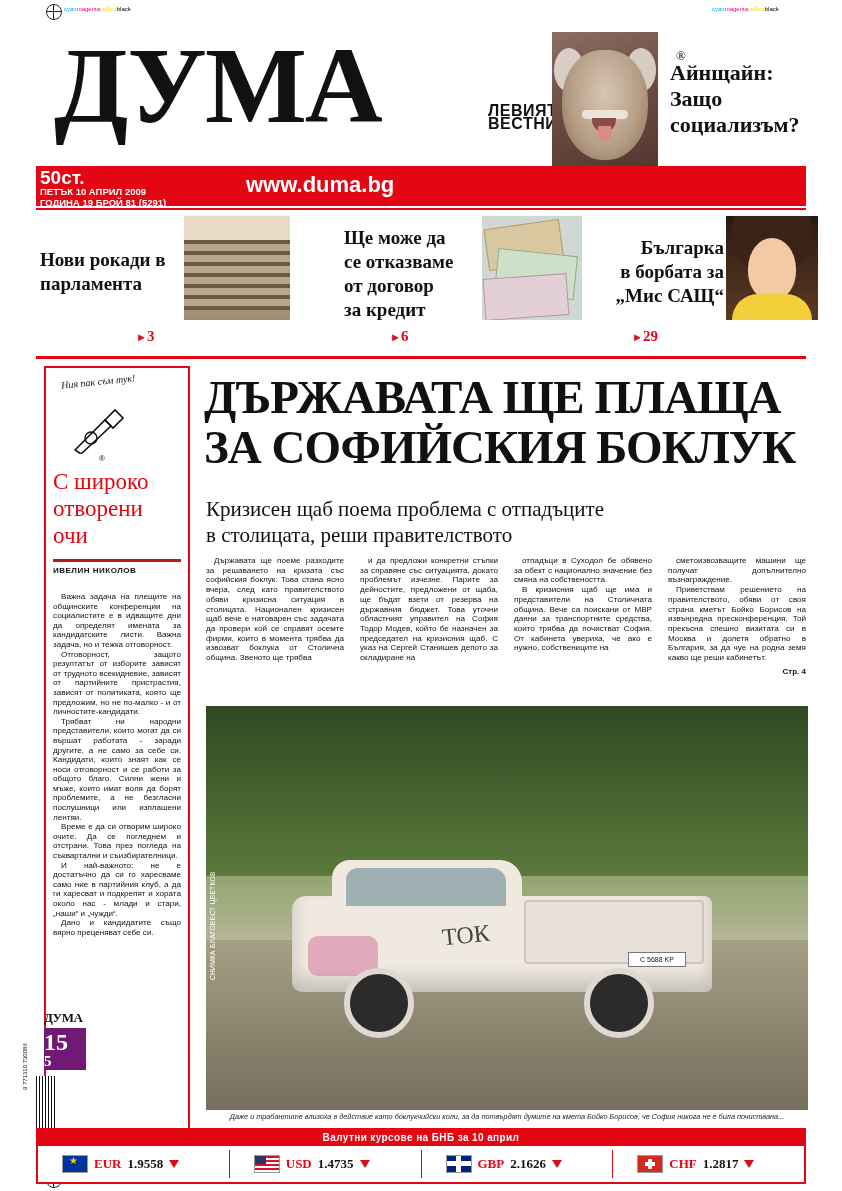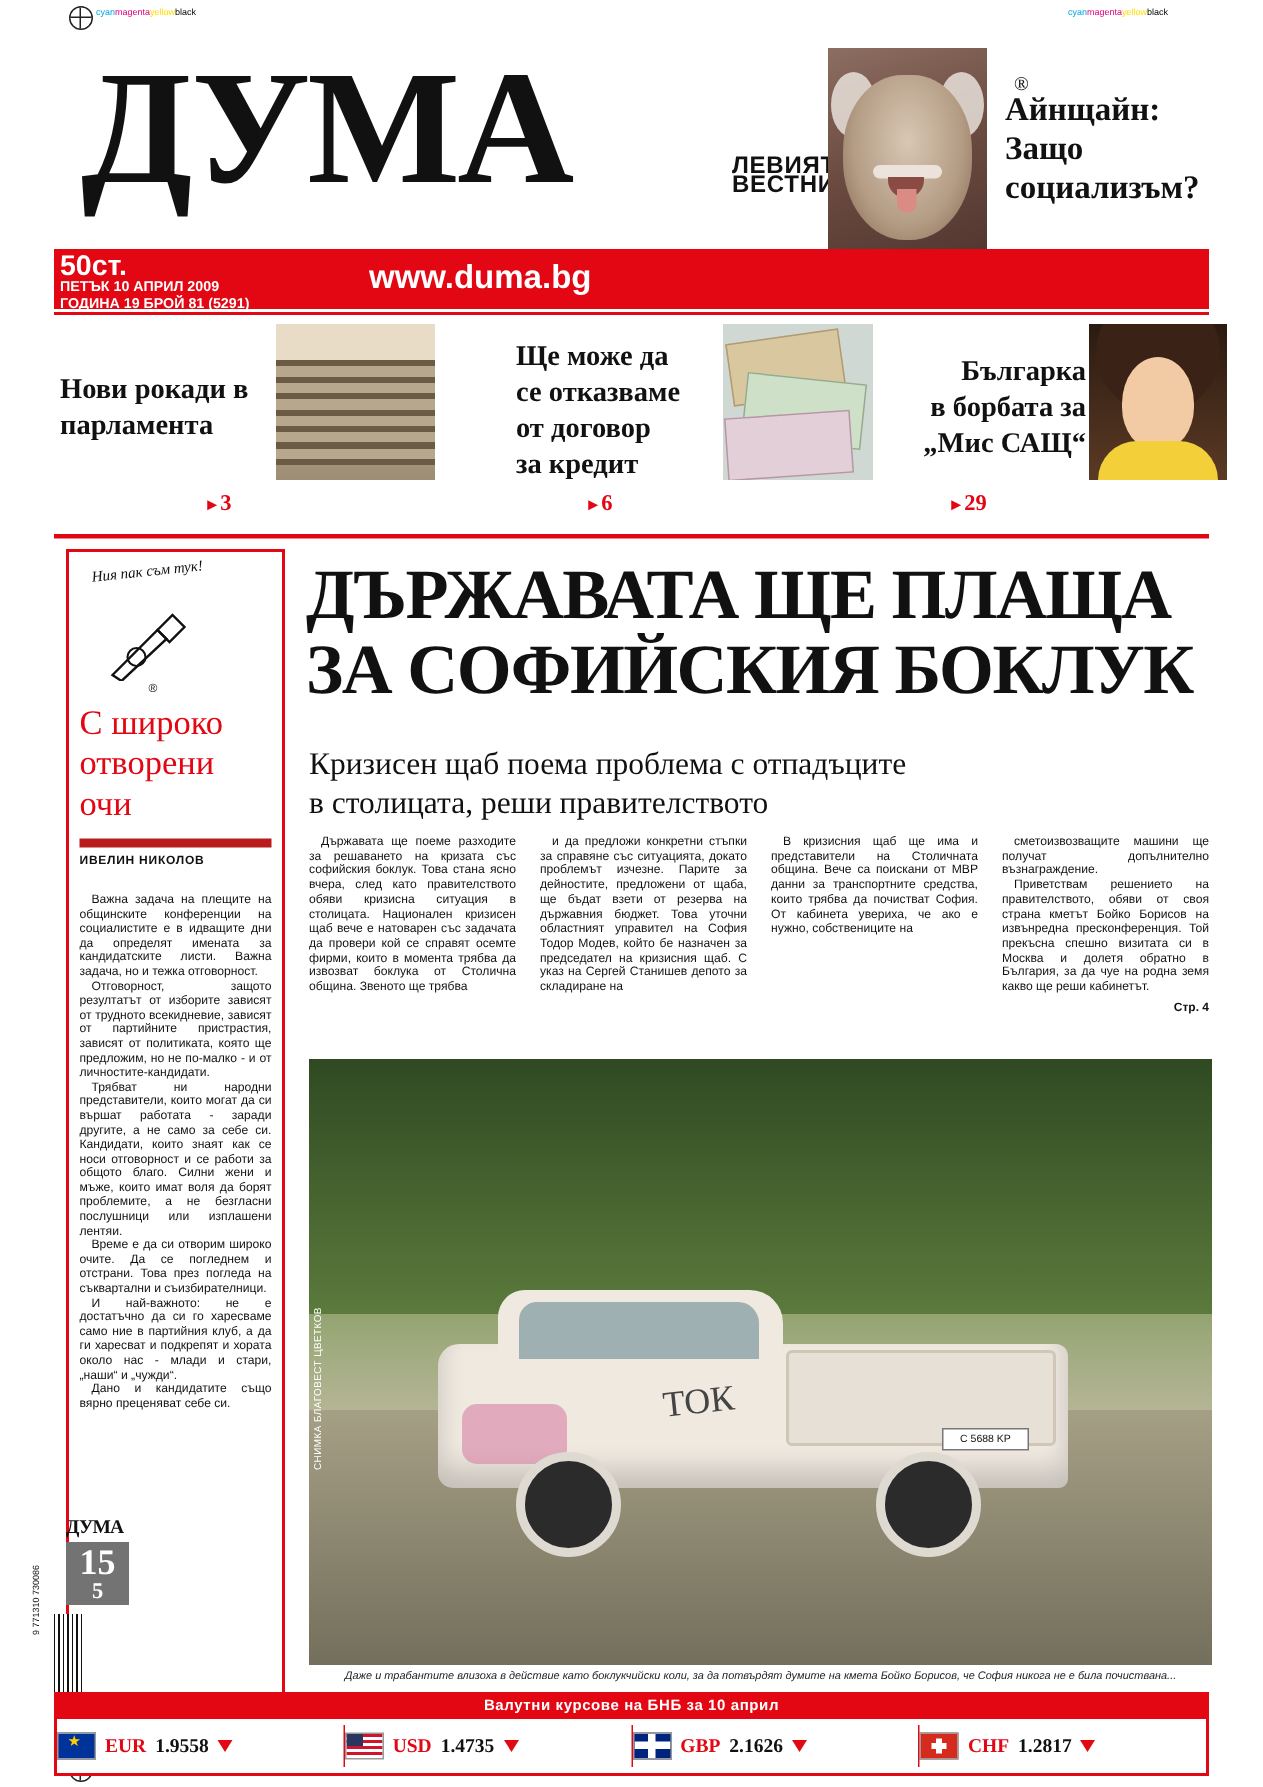--- a/index.html
+++ b/index.html
@@ -89,21 +89,21 @@
 
   
   .hr-red{position:absolute;background:#e30613;}
 
   
   .opinion{position:absolute;left:44px;top:366px;width:146px;height:770px;border:2px solid #e30613;box-sizing:border-box;padding:6px 7px;}
   .cartoon{height:92px;border-bottom:0;position:relative;}
   .cartoon .hand{position:absolute;left:18px;top:34px;width:60px;height:46px;}
   .cartoon .txt{position:absolute;left:8px;top:2px;font-family:"Liberation Serif",serif;font-style:italic;font-size:10px;color:#111;transform:rotate(-6deg);}
   .op-title{font-family:"Liberation Serif",serif;font-weight:400;font-size:23px;line-height:27px;color:#e30613;margin-top:2px;}
-  .op-author{font-size:8px;font-weight:bold;letter-spacing:.5px;margin-top:10px;padding-top:4px;border-top:6px solid #b91c1c;}
+  .op-author{font-size:8px;font-weight:bold;letter-spacing:.5px;margin-top:10px;padding-top:4px;border-top:3px solid #b91c1c;}
   .op-body{font-size:8.1px;line-height:9.6px;text-align:justify;margin-top:17px;color:#111;}
   .op-body p{margin:0 0 0 0;text-indent:8px;}
 
   
   .headline{position:absolute;left:204px;top:372px;width:604px;}
   .headline .h1{
     font-family:"Liberation Serif",serif;font-weight:700;
     font-size:47px;line-height:50px;letter-spacing:-1px;color:#111;
   }
   .subhead{position:absolute;left:206px;top:496px;width:580px;
@@ -130,31 +130,31 @@
   .car .w2{position:absolute;left:292px;top:112px;width:58px;height:58px;border-radius:50%;background:#2b2b2b;border:6px solid #dedad2;}
   .car .graffiti{position:absolute;left:150px;top:66px;font-family:"Liberation Serif",serif;font-size:24px;color:#444;transform:rotate(-6deg);}
   .car .pink{position:absolute;left:16px;top:80px;width:70px;height:40px;background:rgba(214,120,160,.55);border-radius:10px;}
   .car .plate{position:absolute;left:336px;top:96px;width:56px;height:13px;background:#fff;border:1px solid #777;font-size:7px;text-align:center;line-height:13px;color:#111;}
   .photo-credit{position:absolute;left:209px;top:980px;width:120px;transform:rotate(-90deg);transform-origin:left top;font-size:6.6px;color:#fff;letter-spacing:.3px;}
   .caption{position:absolute;left:206px;top:1112px;width:602px;font-size:7.3px;font-style:italic;line-height:9px;color:#222;text-align:center;}
 
   
   .badge{position:absolute;left:44px;top:1010px;width:42px;}
   .badge .nm{font-family:"Liberation Serif",serif;font-weight:700;font-size:13px;letter-spacing:-.5px;}
-  .badge .sq{margin-top:2px;width:42px;height:42px;background:#737373;color:#fff;font-family:"Liberation Serif",serif;font-weight:700;font-size:24px;text-align:center;line-height:24px;padding-top:2px;box-sizing:border-box;}
+  .badge .sq{margin-top:2px;width:42px;height:42px;background:#701a75;color:#fff;font-family:"Liberation Serif",serif;font-weight:700;font-size:24px;line-height:24px;padding-top:2px;box-sizing:border-box;}
   .badge .sq span{display:block;font-size:15px;line-height:14px;}
   .barcode{position:absolute;left:36px;top:1076px;width:20px;height:86px;
     background:repeating-linear-gradient(90deg,#111 0 1px,#fff 1px 3px,#111 3px 4px,#fff 4px 6px);}
   .barcode-txt{position:absolute;left:22px;top:1090px;font-size:6px;transform:rotate(-90deg);transform-origin:left top;white-space:nowrap;}
 
   
   .curbar{position:absolute;left:36px;top:1128px;width:770px;height:56px;border:2px solid #e30613;box-sizing:border-box;background:#fff;}
   .curbar .title{height:16px;background:#e30613;color:#fff;font-size:10px;font-weight:bold;text-align:center;line-height:16px;letter-spacing:.4px;}
   .cur-row{display:flex;height:36px;align-items:center;}
-  .cur-item{flex:1;display:flex;align-items:center;gap:6px;padding-left:0;}
+  .cur-item{flex:1;display:flex;align-items:center;gap:6px;padding-left:24px;}
   .flag{width:24px;height:16px;border:1px solid #999;position:relative;overflow:hidden;flex:0 0 auto;}
   .f-eur{background:#003399;}
   .f-eur:after{content:"★";position:absolute;left:6px;top:-1px;color:#ffcc00;font-size:10px;}
   .f-usd{background:repeating-linear-gradient(#cf142b 0 2px,#fff 2px 4px);}
   .f-usd:before{content:"";position:absolute;left:0;top:0;width:11px;height:8px;background:#2a3560;}
   .f-gbp{background:#00247d;}
   .f-gbp:before{content:"";position:absolute;left:9px;top:0;width:5px;height:16px;background:#fff;}
   .f-gbp:after{content:"";position:absolute;left:0;top:5px;width:24px;height:5px;background:#fff;}
   .f-chf{background:#d52b1e;}
   .f-chf:before{content:"";position:absolute;left:10px;top:3px;width:4px;height:10px;background:#fff;}
@@ -294,20 +294,21 @@
   </div>
 
   <div class="cols">
     <div class="col" style="left:0;">
       <p>Държавата ще поеме разходите за решаването на кризата със софийския боклук. Това стана ясно вчера, след като правителството обяви кризисна ситуация в столицата. Национален кризисен щаб вече е натоварен със задачата да провери кой се справят осемте фирми, които в момента трябва да извозват боклука от Столична община. Звеното ще трябва</p>
     </div>
     <div class="col" style="left:154px;">
       <p>и да предложи конкретни стъпки за справяне със ситуацията, докато проблемът изчезне. Парите за дейностите, предложени от щаба, ще бъдат взети от резерва на държавния бюджет. Това уточни областният управител на София Тодор Модев, който бе назначен за председател на кризисния щаб. С указ на Сергей Станишев депото за складиране на</p>
     </div>
     <div class="col" style="left:308px;">
+      <p>отпадъци в Суходол бе обявено за обект с национално значение без смяна на собствеността.</p>
       <p>В кризисния щаб ще има и представители на Столичната община. Вече са поискани от МВР данни за транспортните средства, които трябва да почистват София. От кабинета увериха, че ако е нужно, собствениците на</p>
     </div>
     <div class="col" style="left:462px;">
       <p>сметоизвозващите машини ще получат допълнително възнаграждение.</p>
       <p>Приветствам решението на правителството, обяви от своя страна кметът Бойко Борисов на извънредна пресконференция. Той прекъсна спешно визитата си в Москва и долетя обратно в България, за да чуе на родна земя какво ще реши кабинетът.</p>
       <span class="more">Стр. 4</span>
     </div>
   </div>
 
   <div class="photo">

